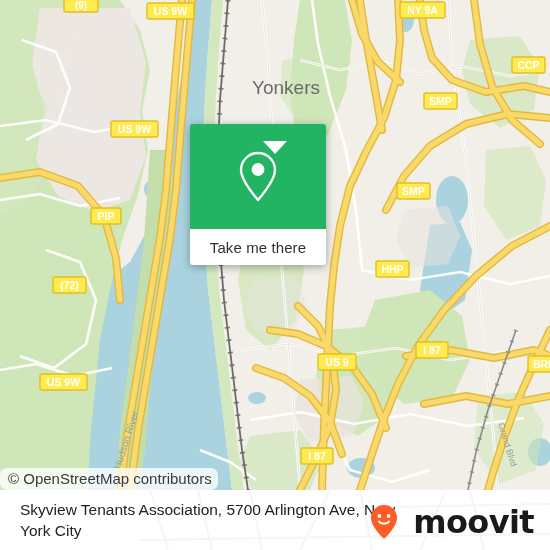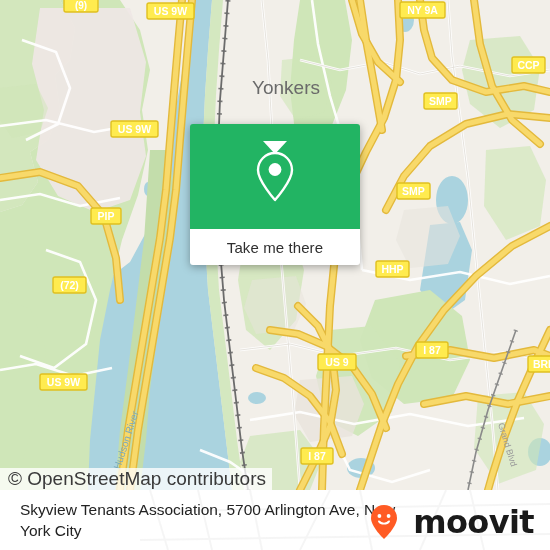--- a/index.html
+++ b/index.html
@@ -29,32 +29,33 @@
 
   
   #osm-attrib {
     position: absolute;
     left: 0;
     bottom: 0;
     height: 22px;
     line-height: 22px;
     padding: 0 6px 0 8px;
     background: rgba(255,255,255,0.78);
-    font-size: 19px;
+    font-size: 15px;
     color: #3a3a3a;
     white-space: nowrap;
     font-family: "Liberation Sans", sans-serif;
+    border-radius: 7px;
   }
 
   
   #popup {
     position: absolute;
     left: 190px;
     top: 124px;
-    width: 170px;
+    width: 136px;
     filter: drop-shadow(0 2px 4px rgba(0,0,0,0.33));
   }
   #popup-image {
     height: 105px;
     background: #22b463;
     border-radius: 3px 3px 0 0;
     display: flex;
     align-items: center;
     justify-content: center;
   }

